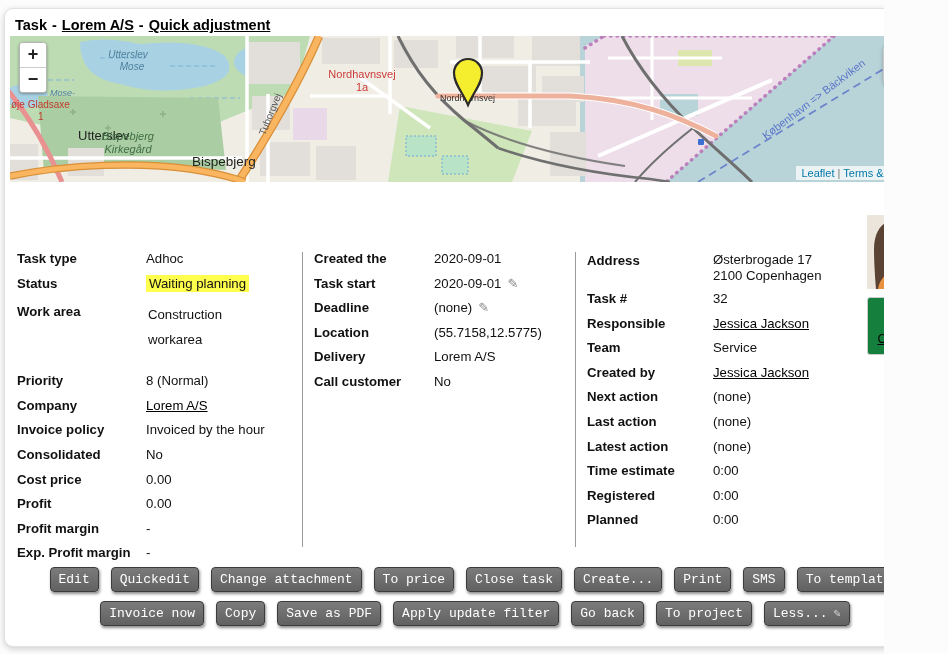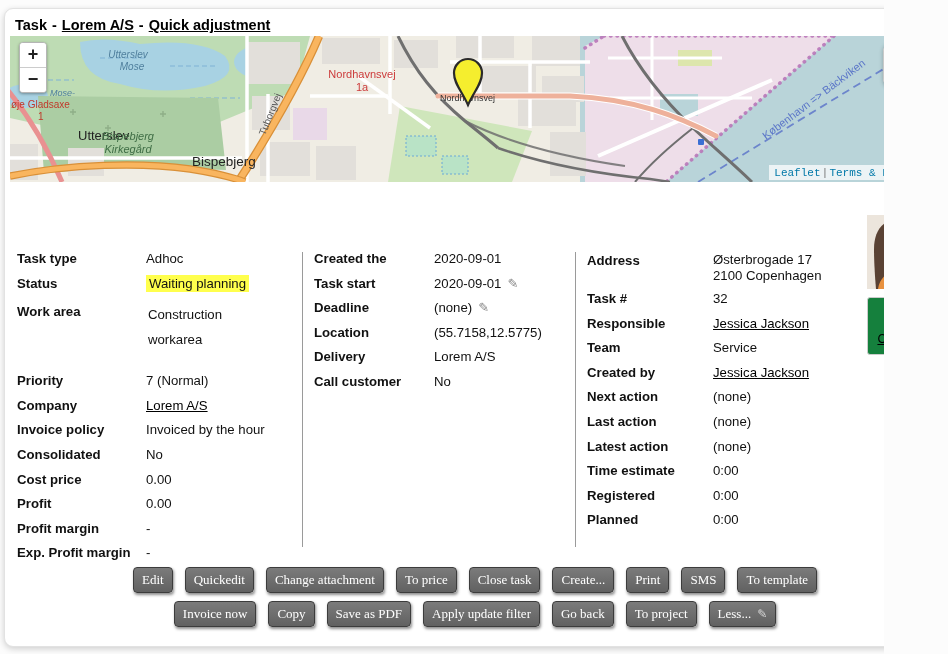--- a/index.html
+++ b/index.html
@@ -13,21 +13,21 @@
   
   .map{position:absolute;left:5px;top:27px;width:930px;height:146px;overflow:hidden;background:#f0ede4;}
   .map svg.base{display:block;}
   .zoomctl{position:absolute;left:9px;top:6px;width:26px;background:#fff;border:1px solid #b5b5b5;
            border-radius:4px;box-shadow:0 1px 3px rgba(0,0,0,.35);overflow:hidden;}
   .zbtn{width:26px;height:24px;line-height:23px;text-align:center;font-weight:bold;font-size:18px;color:#222;cursor:pointer;background:#fff;}
   .zbtn + .zbtn{border-top:1px solid #ccc;}
   .layersctl{position:absolute;right:13px;top:7px;width:42px;height:42px;background:#fff;border:1px solid #c9c9c9;
              border-radius:8px;box-shadow:0 1px 4px rgba(0,0,0,.25);display:flex;align-items:center;justify-content:center;cursor:pointer;}
   .attrib{position:absolute;right:0;bottom:2px;background:rgba(255,255,255,.72);font-size:11px;padding:1px 5px;color:#444;white-space:nowrap;}
-  .attrib a{color:#0078A8;text-decoration:none;cursor:pointer;font-family:Liberation Mono, monospace;}
+  .attrib a{color:#0078A8;text-decoration:none;cursor:pointer;}
   .attrib .asep{margin:0 3px;color:#777;}
   
   .warn{position:absolute;left:894px;top:170px;width:38px;height:34px;cursor:pointer;}
   .avatar{position:absolute;left:862px;top:206px;width:66px;height:74px;}
   .checkin{position:absolute;left:862px;top:288px;width:66px;height:58px;background:#15803d;border:1px solid #ccc;
            border-radius:3px;text-align:center;box-sizing:border-box;padding-top:3px;cursor:pointer;}
   .checkin .lbl{font-size:12.5px;text-decoration:underline;display:block;margin-top:1px;color:#000;}
   
   .dcol{position:absolute;top:241px;font-size:13.2px;line-height:17px;}
   .drow{display:flex;align-items:flex-start;height:24.6px;}
@@ -41,21 +41,21 @@
   .ulink{text-decoration:underline;color:#000;cursor:pointer;}
   .pencil{color:#888;font-size:13px;margin-left:6px;cursor:pointer;}
   .warea{margin-bottom:20px;padding-top:4px;}
   .warea .dval div{line-height:24.5px;padding-left:2px;}
   .addr{padding:2px 0 6px;}
   .addr .dval div{line-height:16px;}
   
   .btnrow{position:absolute;left:0;width:940px;display:flex;justify-content:center;gap:12px;}
   .row1{top:558px;} .row2{top:592px;}
   .cbtn{background:linear-gradient(#7b7b7b,#616161);color:#fff;border:1px solid #3c3c3c;border-radius:4px;
-        font-size:13px;font-family:Liberation Serif, serif;padding:4px 8px;box-shadow:1px 2px 3px rgba(0,0,0,.45);cursor:pointer;white-space:nowrap;}
+        font-size:13px;font-family:Liberation Mono, monospace;padding:4px 8px;box-shadow:1px 2px 3px rgba(0,0,0,.45);cursor:pointer;white-space:nowrap;}
   .cbtn .pencil2{color:#d9d9d9;font-size:12px;margin-left:6px;}
 </style>
 </head>
 <body>
 
 <div class="stage">
  <div class="card">
 
   <div class="breadcrumb">
     <span>Task</span><span class="sep">-</span><span class="bc-link">Lorem A/S</span><span class="sep">-</span><span class="bc-link">Quick adjustment</span>
@@ -220,21 +220,21 @@
         </div>
     <div class="drow auto warea">
           <span class="dlabel">Work area</span>
           <span class="dval">
             <div> Construction</div>
             <div>workarea</div>
           </span>
         </div>
     <div class="drow">
           <span class="dlabel">Priority</span>
-          <span class="dval">7 (Normal)</span>
+          <span class="dval">8 (Normal)</span>
         </div>
     <div class="drow">
           <span class="dlabel">Company</span>
           <span class="dval"><a class="ulink">Lorem A/S</a></span>
         </div>
     <div class="drow">
           <span class="dlabel">Invoice policy</span>
           <span class="dval">Invoiced by the hour</span>
         </div>
     <div class="drow">

